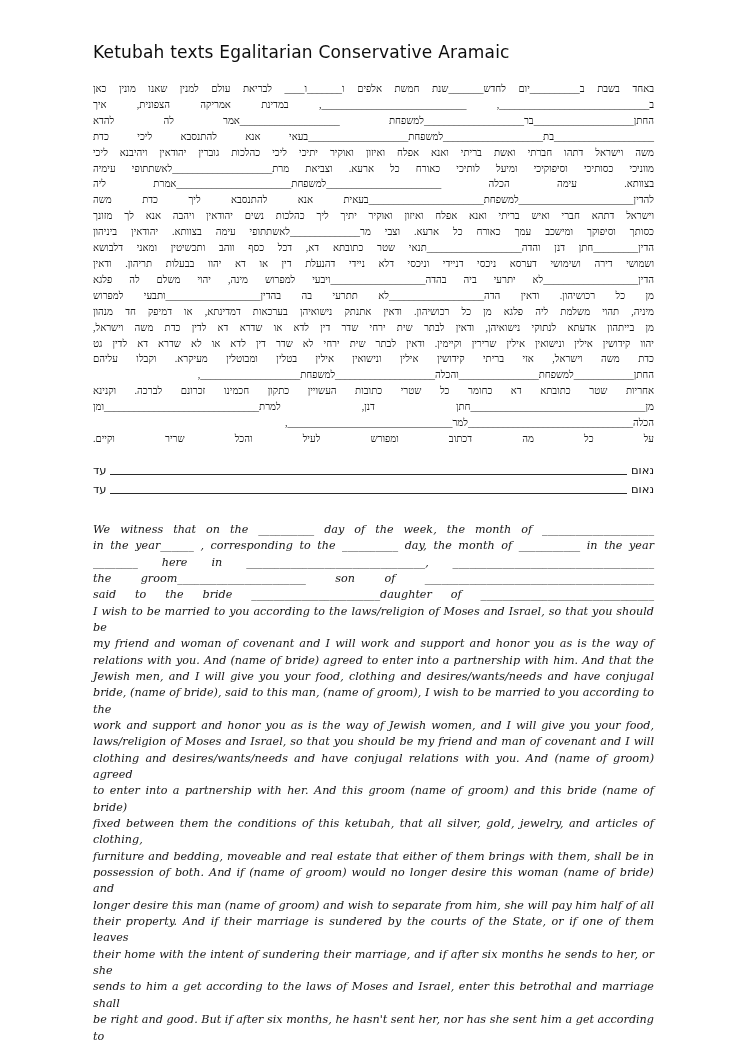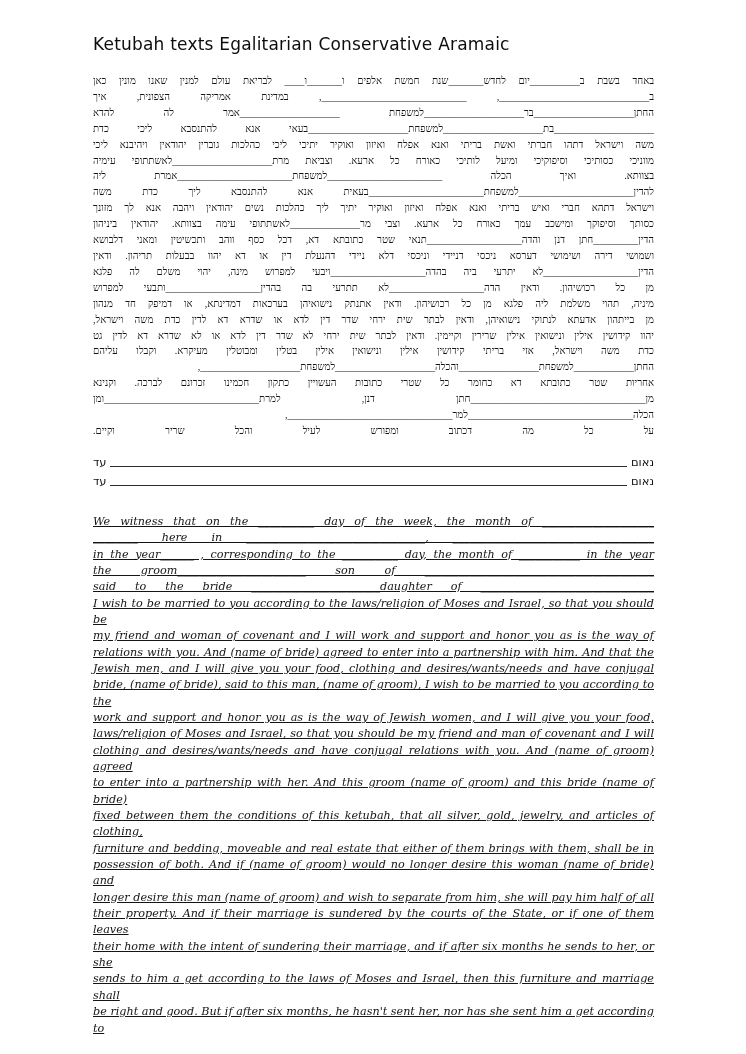--- a/index.html
+++ b/index.html
@@ -10,21 +10,21 @@
     padding:26px 92px 0 93px;
     background:#ffffff;
     color:#111111;
     overflow:hidden;
   }
   .title{
     font-family:"DejaVu Sans",sans-serif;
     font-size:17px;
     font-weight:400;
     letter-spacing:.2px;
-    margin:8px 0 19px 0;
+    margin:16px 0 19px 0;
     color:#0d0d0d;
   }
   
   .aramaic{
     direction:rtl;
     font-family:Liberation Serif, serif;
     font-size:10px;
     line-height:15.9px;
     color:#141414;
   }
@@ -55,38 +55,37 @@
     margin-top:26px;
     font-family:"DejaVu Serif",serif;
     font-style:italic;
     font-size:11.2px;
     line-height:16.35px;
     color:#141414;
   }
   .english .eline{
     text-align:justify;
     text-align-last:justify;
-    text-decoration:underline;
   }
 </style>
 </head>
 <body>
 
 <div class="page">
 
   <h1 class="title">Ketubah texts Egalitarian Conservative Aramaic</h1>
 
   <div class="aramaic">
     <div class="hline">באחד בשבת ב__________יום לחדש_______שנת חמשת אלפים ו_______ו____ לבריאת עולם למנין שאנו מונין כאן</div>
     <div class="hline">ב______________________________, _____________________________, במדינת אמריקה הצפונית, איך</div>
     <div class="hline">החתן____________________בר____________________למשפחת ____________________אמר לה להדא</div>
     <div class="hline">____________________בת____________________למשפחת____________________בעאי אנא להתנסבא ליכי כדת</div>
     <div class="hline">משה וישראל דתהו חברתי ואשת בריתי ואנא אפלח ואיזון ואוקיר יתיכי ליכי כהלכות גוברין יהודאין ויהיבנא ליכי</div>
     <div class="hline">מווניכי כסותיכי וסיפוקיכי ומיעל לותיכי כאורח כל ארעא. וצביאת מרת____________________לאשתתופי עימיה</div>
-    <div class="hline">בצוותא. ואיך הכלה _______________________למשפחת_______________________אמרת ליה</div>
+    <div class="hline">בצוותא. עימה הכלה _______________________למשפחת_______________________אמרת ליה</div>
     <div class="hline">להדין_______________________למשפחת_______________________בעאית אנא להתנסבא ליך כדת משה</div>
     <div class="hline">וישראל דתהא חברי ואיש בריתי ואנא אפלח ואיזון ואוקיר יתיך ליך כהלכות נשים יהודאין ויהבה אנא לך מזונך</div>
     <div class="hline">כסותך וסיפוקך ומישכב עמך כאורח כל ארעא. וצבי מר______________לאשתתופי עימה בצוותא. יהודאין ביניהון</div>
     <div class="hline">הדין_________חתן דנן והדה___________________תנאי שטר כתובתא דא, דכל כסף ווהב ותכשיטין ומאני דלבושא</div>
     <div class="hline">ושמושי דירה ושימושי דערסא ניכסי דניידי וניכסי דלא ניידי דהנעלת דין או דא יהוו בבעלות תריהון. ודאין</div>
     <div class="hline">הדין___________________לא יתרעי ביה בהדה___________________ויבעי למפרוש מינה, יהוי משלם לה פלגא</div>
     <div class="hline">מן כל רכושיהון. ודאין הדה___________________לא תתרעי בה בהדין___________________ותבעי למפרוש</div>
     <div class="hline">מיניה, תהוי משלמת ליה פלגא מן כל רכושיהון. ודאין אתנתק נישואיהן בערכאות דמדינתא, או דמיפק חד מנהון</div>
     <div class="hline">מן בייתהון אדעתא לנתוקי נישואיהן, ודאין לבתר שית ירחי שדר דין לדא או שדרא דא לדין כדת משה וישראל,</div>
     <div class="hline">יהוו קידושין אילין ונישואין אילין שרירין וקיימין. ודאין לבתר שית ירחי לא שדר דין לדא או לא שדרא דא לדין גט</div>
@@ -106,38 +105,38 @@
     </div>
     <div class="naum-line">
       <span>נאום</span>
       <span class="naum-fill"></span>
       <span>עד</span>
     </div>
   </div>
 
   <div class="english">
     <div class="eline">We witness that on the __________ day of the week, the month of ____________________</div>
+    <div class="eline">in the year______ , corresponding to the __________ day, the month of ___________ in the year</div>
     <div class="eline">________ here in ________________________________, ____________________________________</div>
-    <div class="eline">in the year______ , corresponding to the __________ day, the month of ___________ in the year</div>
     <div class="eline">the groom_______________________ son of _________________________________________</div>
     <div class="eline">said to the bride _______________________daughter of _______________________________</div>
 
     <div class="eline">I wish to be married to you according to the laws/religion of Moses and Israel, so that you should be</div>
     <div class="eline">my friend and woman of covenant and I will work and support and honor you as is the way of</div>
     <div class="eline">relations with you. And (name of bride) agreed to enter into a partnership with him. And that the</div>
     <div class="eline">Jewish men, and I will give you your food, clothing and desires/wants/needs and have conjugal</div>
     <div class="eline">bride, (name of bride), said to this man, (name of groom), I wish to be married to you according to the</div>
     <div class="eline">work and support and honor you as is the way of Jewish women, and I will give you your food,</div>
     <div class="eline">laws/religion of Moses and Israel, so that you should be my friend and man of covenant and I will</div>
     <div class="eline">clothing and desires/wants/needs and have conjugal relations with you. And (name of groom) agreed</div>
     <div class="eline">to enter into a partnership with her. And this groom (name of groom) and this bride (name of bride)</div>
     <div class="eline">fixed between them the conditions of this ketubah, that all silver, gold, jewelry, and articles of clothing,</div>
     <div class="eline">furniture and bedding, moveable and real estate that either of them brings with them, shall be in</div>
     <div class="eline">possession of both. And if (name of groom) would no longer desire this woman (name of bride) and</div>
     <div class="eline">longer desire this man (name of groom) and wish to separate from him, she will pay him half of all</div>
     <div class="eline">their property. And if their marriage is sundered by the courts of the State, or if one of them leaves</div>
     <div class="eline">their home with the intent of sundering their marriage, and if after six months he sends to her, or she</div>
-    <div class="eline">sends to him a get according to the laws of Moses and Israel, then this furniture and marriage shall</div>
+    <div class="eline">sends to him a get according to the laws of Moses and Israel, enter this betrothal and marriage shall</div>
     <div class="eline">be right and good. But if after six months, he hasn't sent her, nor has she sent him a get according to</div>
 
   </div>
 
 </div>
 
 </body></html>

